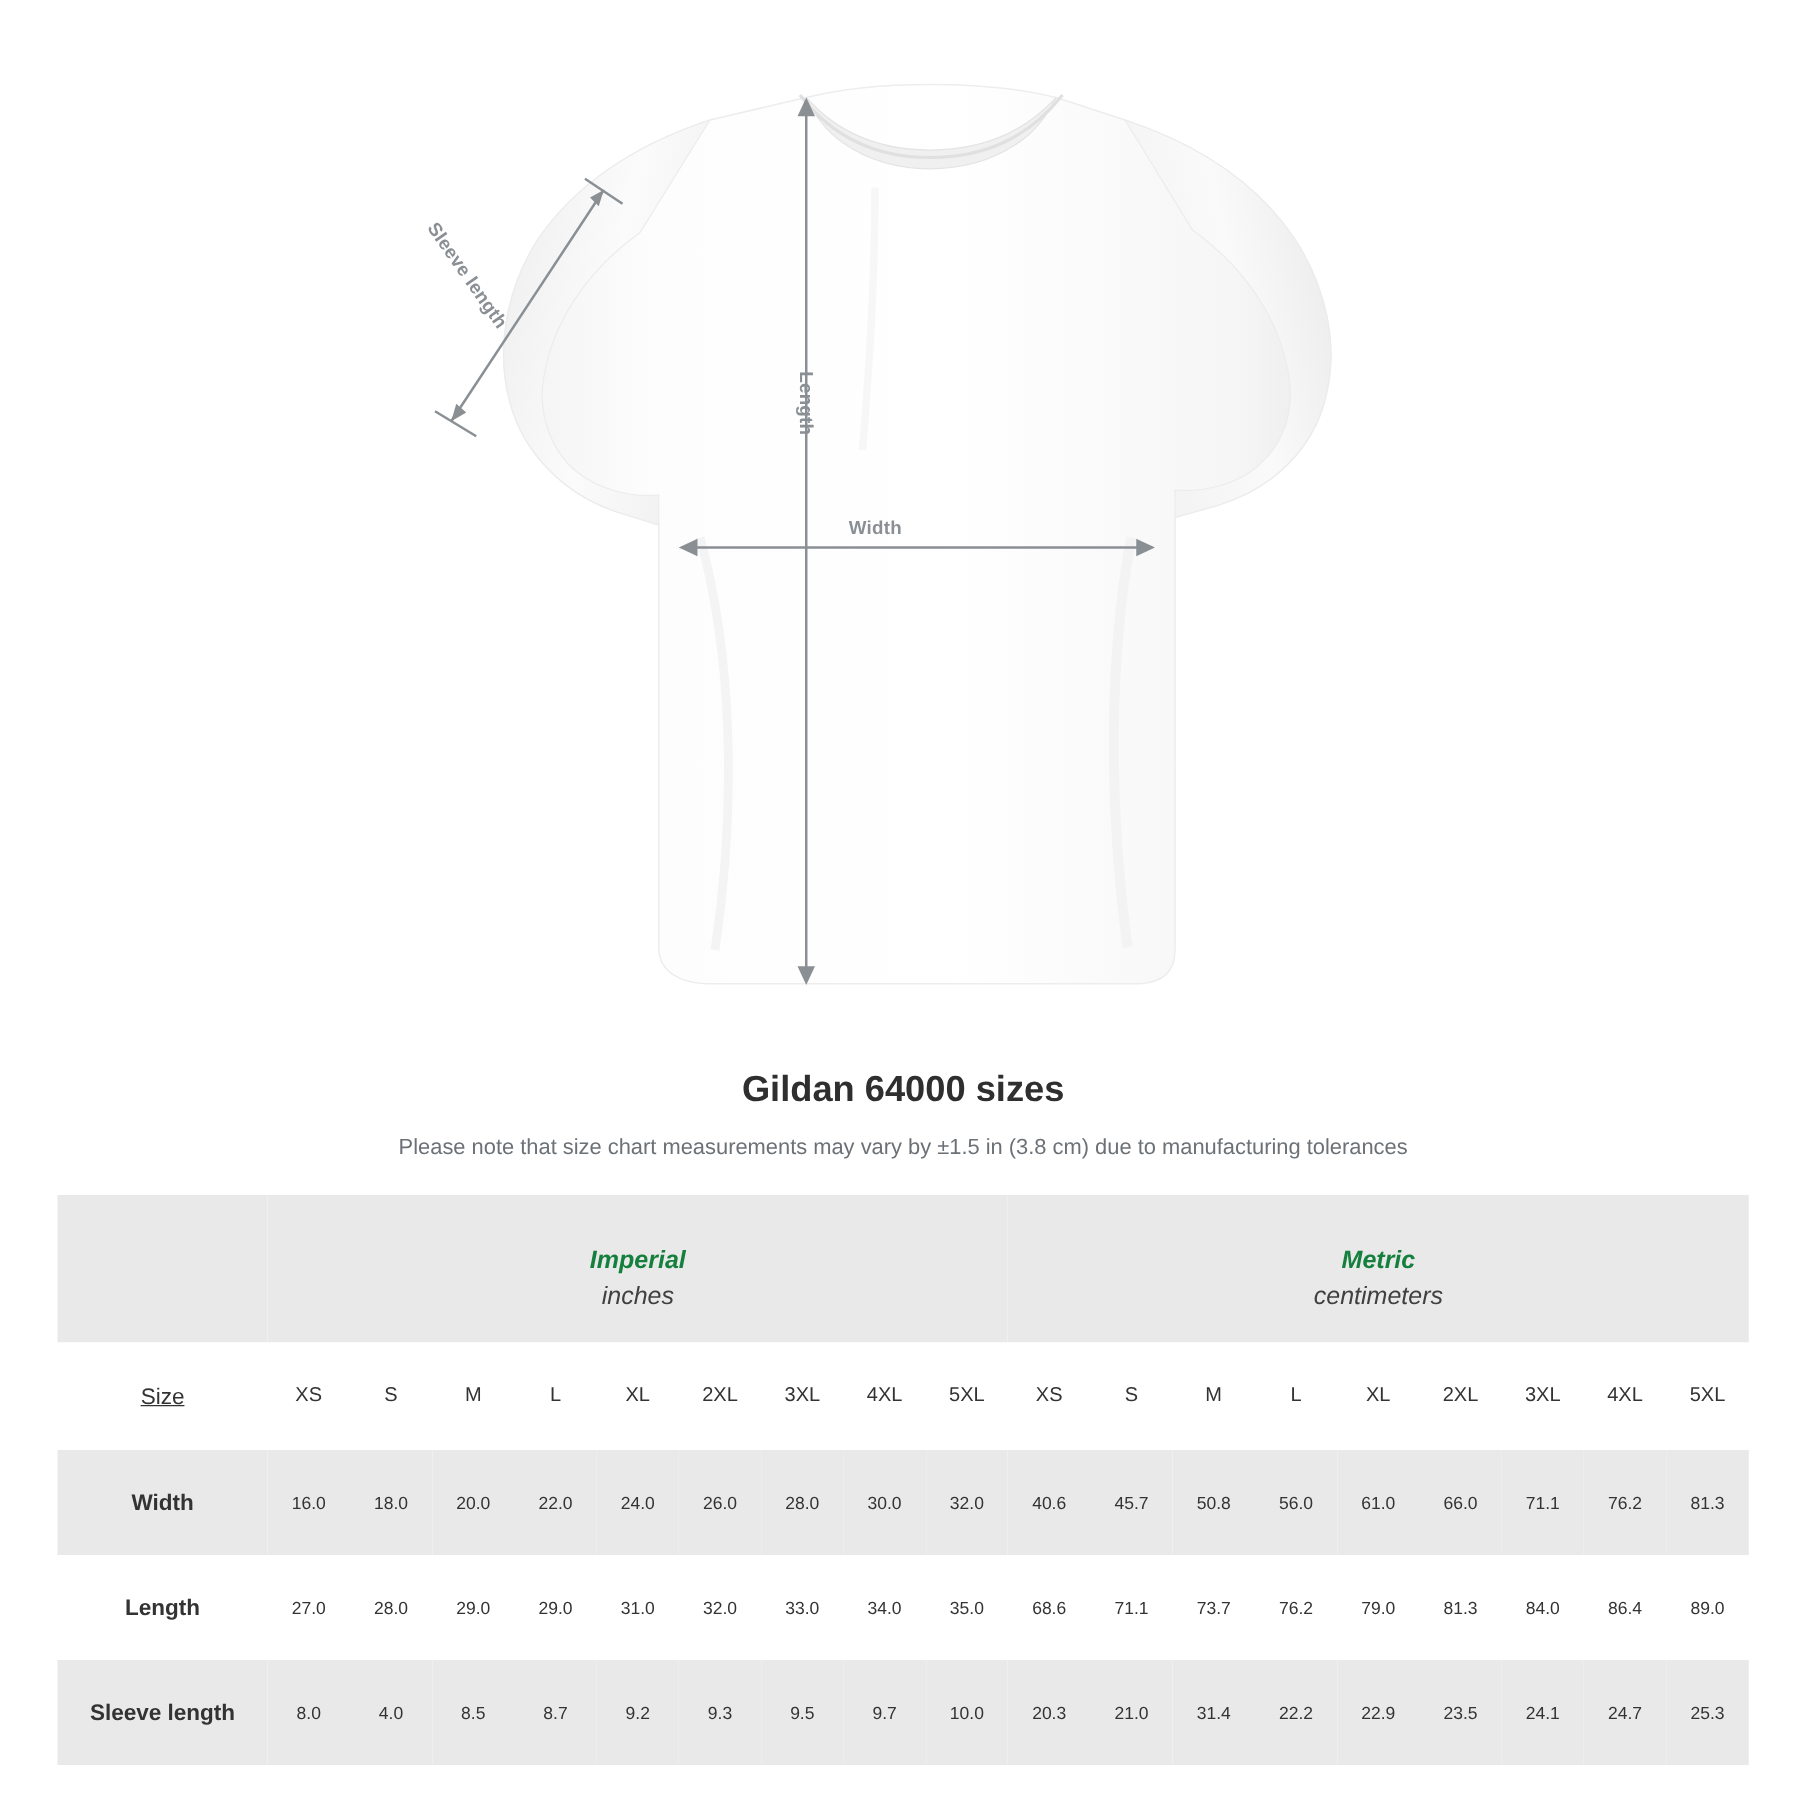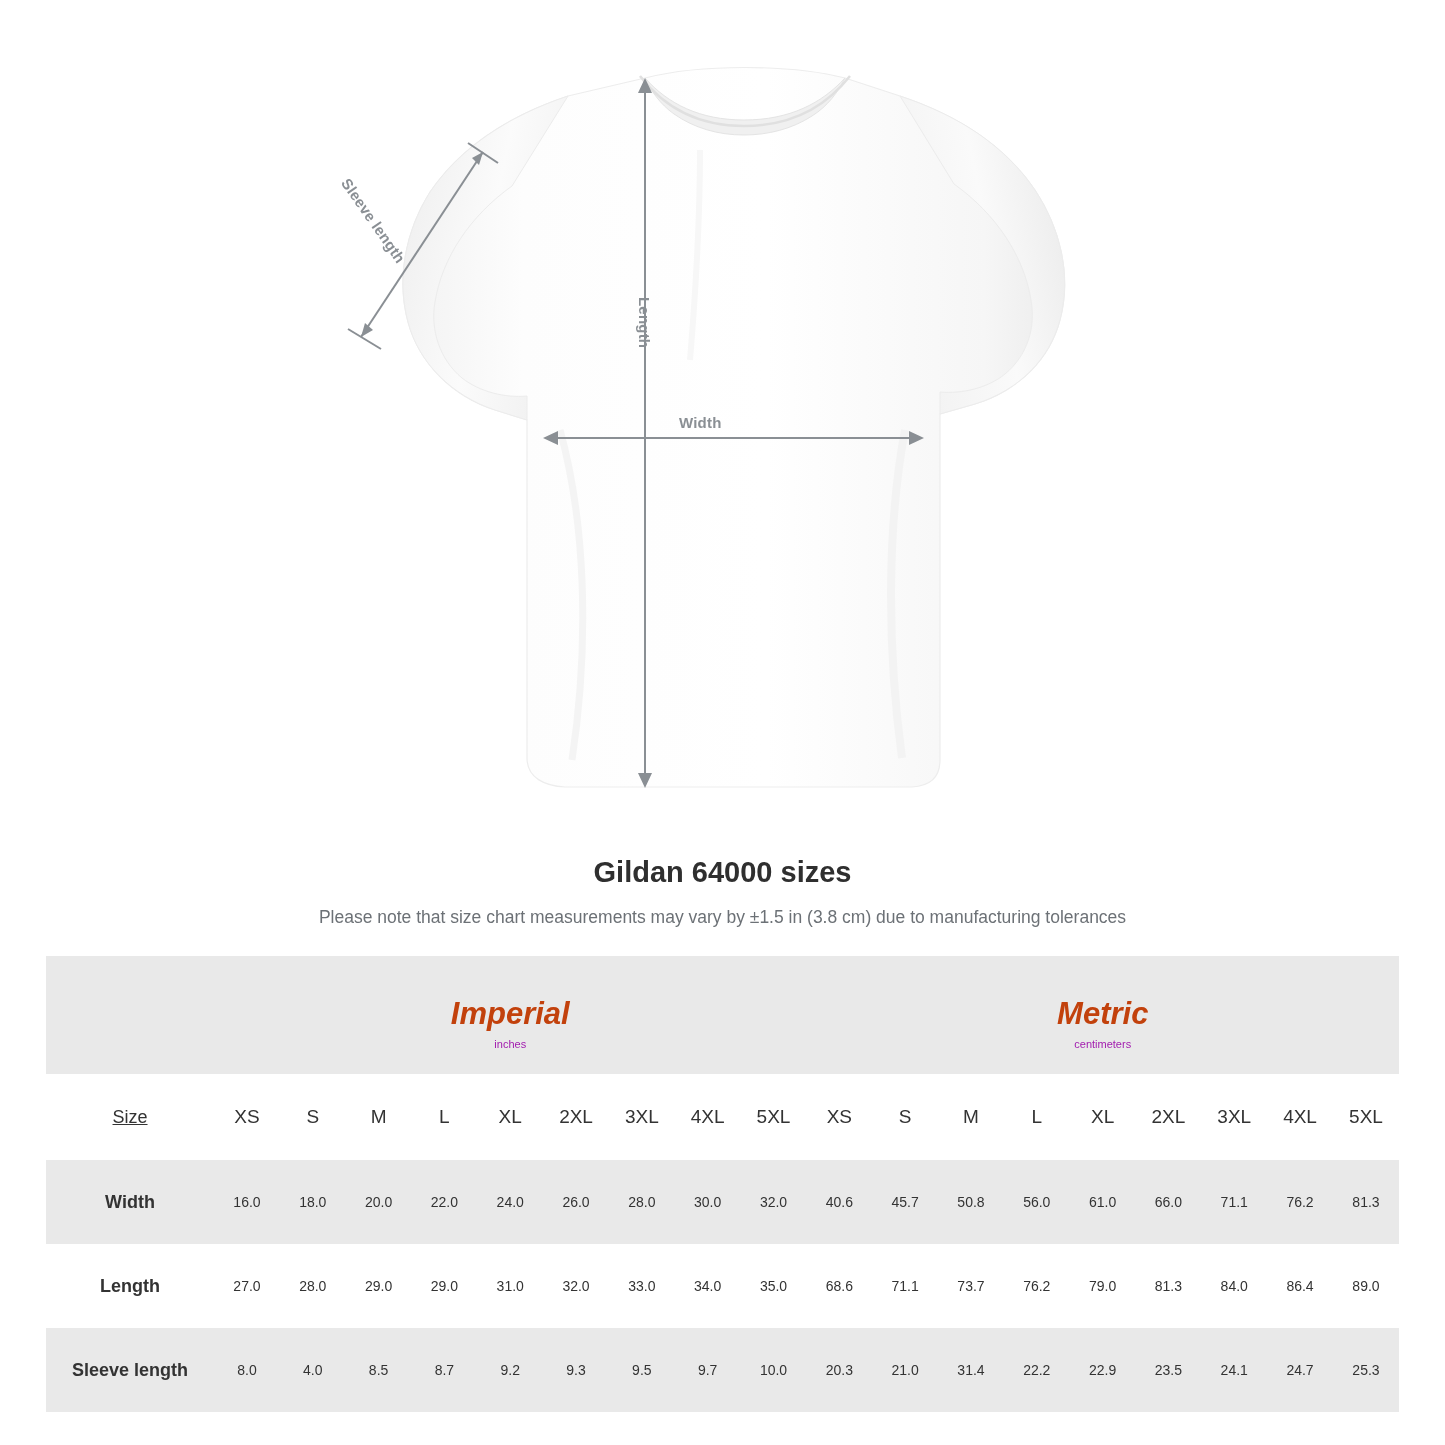--- a/index.html
+++ b/index.html
@@ -84,36 +84,37 @@
     text-align: center;
     vertical-align: middle;
     font-weight: normal;
     padding: 0;
   }
   .unit-row td {
     background: #e9e9e9;
     height: 118px;
   }
   .unit-sys {
-    font-size: 31px;
+    font-size: 20px;
     font-style: italic;
     font-weight: bold;
-    color: #c2410c;
+    color: #15803d;
     line-height: 1.15;
     margin-top: 16px;
   }
   .unit-unit {
-    font-size: 11px;
-    color: #a21caf;
+    font-size: 20px;
+    font-style: italic;
+    color: #404040;
     padding-top: 6px;
   }
   .head-row td {
     background: #ffffff;
     height: 86px;
-    font-size: 19px;
+    font-size: 16px;
     font-weight: bold;
     color: #333333;
   }
   .head-row td.rowlabel {
     font-size: 18px;
     text-decoration: underline;
   }
   .data-row td {
     height: 84px;
     font-size: 14px;

